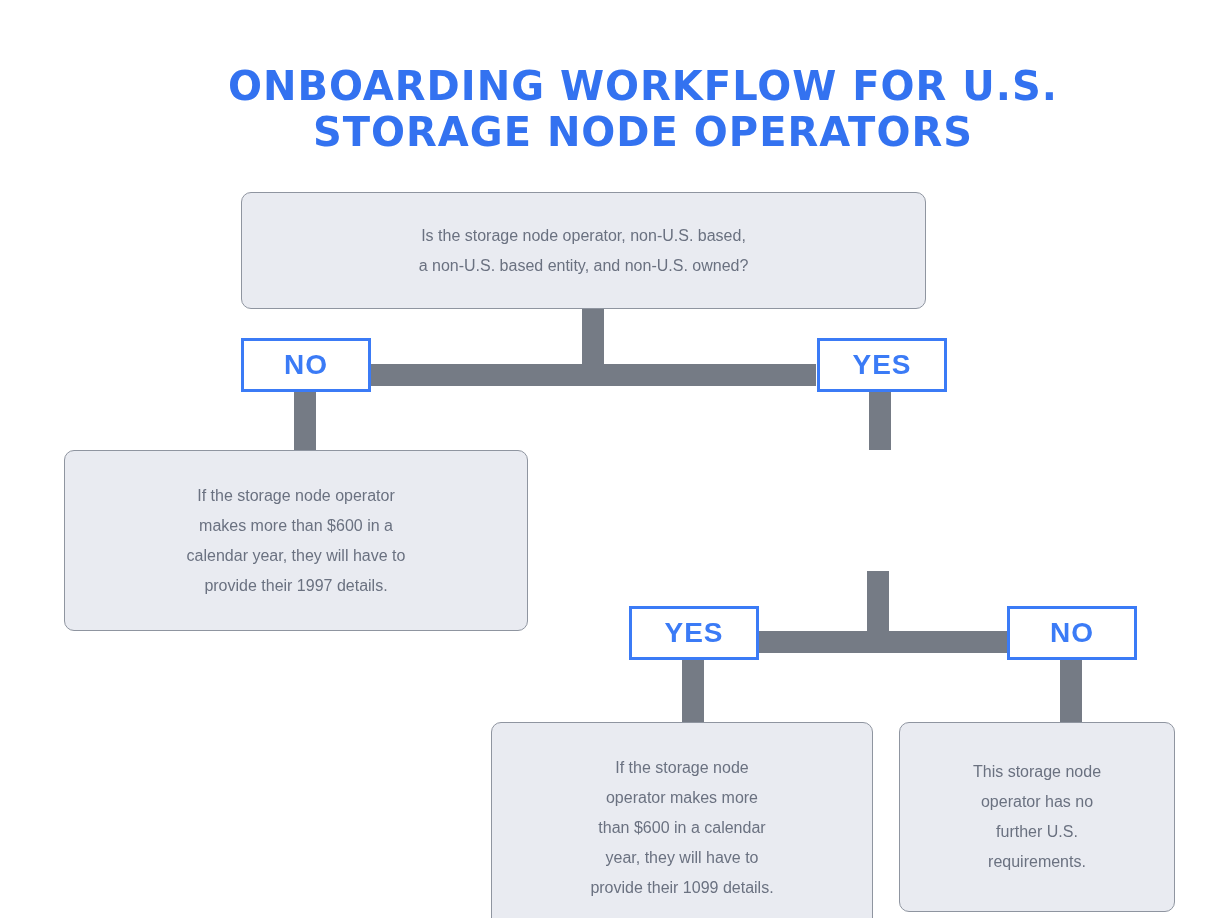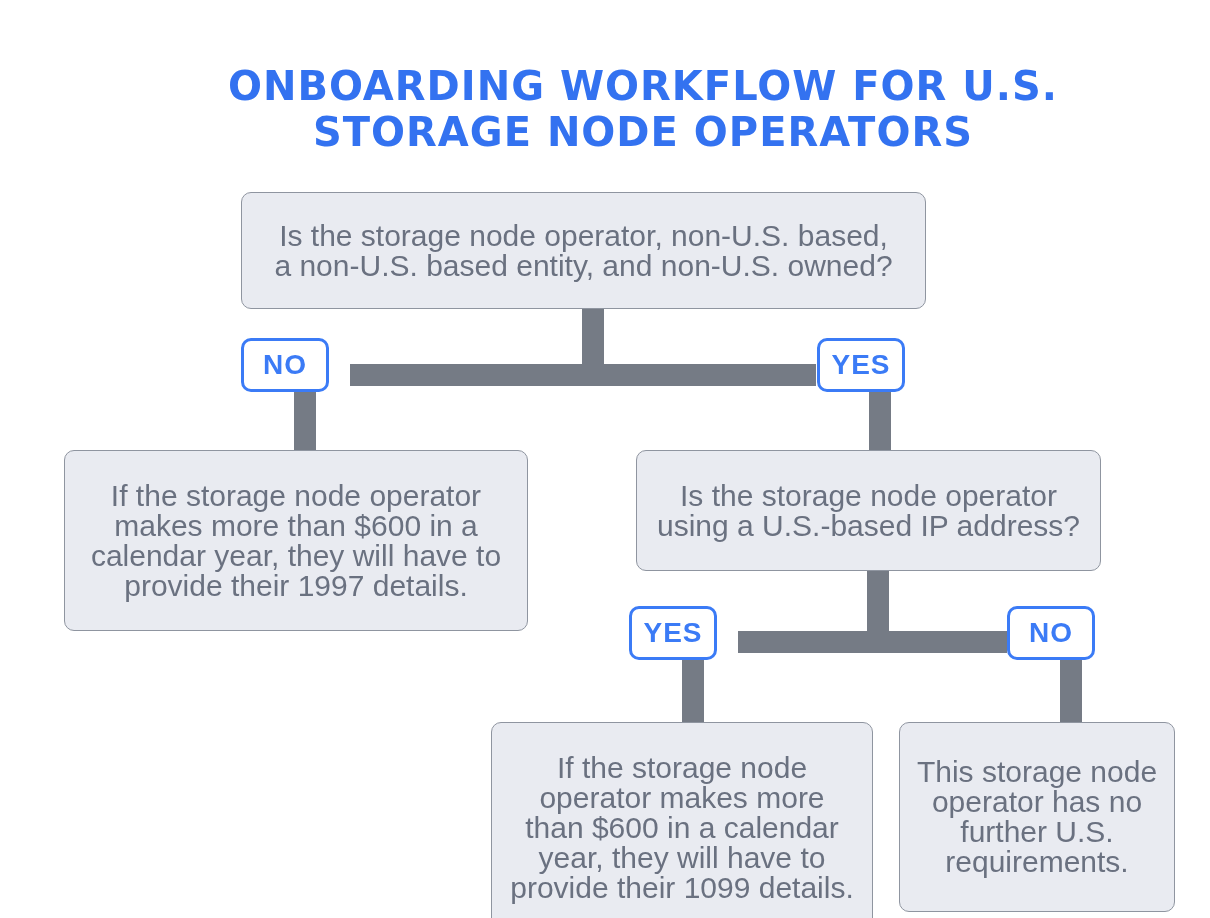--- a/index.html
+++ b/index.html
@@ -33,41 +33,41 @@
     line-height: 46px;
     letter-spacing: 1px;
     white-space: pre-line;
   }
   .qbox {
     position: absolute;
     background: var(--box-fill);
     border: 1.5px solid var(--box-border);
     border-radius: 10px;
     color: var(--box-text);
-    font-size: 30px;
+    font-size: 16px;
     line-height: 30px;
     display: flex;
     align-items: center;
     justify-content: center;
     text-align: center;
     white-space: pre-line;
   }
   .badge {
     position: absolute;
     background: #ffffff;
     border: 3px solid var(--badge-blue);
-    border-radius: 10px;
+    border-radius: 0;
     color: var(--badge-blue);
     font-weight: bold;
     font-size: 28px;
     letter-spacing: 1px;
     display: flex;
     align-items: center;
     justify-content: center;
-    width: 88px;
+    width: 130px;
     height: 54px;
   }
   .line {
     position: absolute;
     background: var(--connector);
   }
   .line.v { width: 2px; }
   .line.h { height: 2px; }
 </style>
 </head>
@@ -89,22 +89,20 @@
   <div class="badge" style="left:779px; top:300px;">YES</div>
 
   <div class="line v" style="left:256px; top:354px; height:58px;"></div>
   <div class="line v" style="left:831px; top:354px; height:58px;"></div>
 
   <div class="qbox" style="left:26px; top:412px; width:464px; height:181px;">If the storage node operator
 makes more than $600 in a
 calendar year, they will have to
 provide their 1997 details.</div>
 
-  <div class="qbox" style="left:598px; top:412px; width:465px; height:121px;">Is the storage node operator
-using a U.S.-based IP address?</div>
 
   <div class="line v" style="left:829px; top:533px; height:61px;"></div>
 
   <div class="line h" style="left:700px; top:593px; width:269px;"></div>
 
   <div class="badge" style="left:591px; top:568px;">YES</div>
   <div class="badge" style="left:969px; top:568px;">NO</div>
 
   <div class="line v" style="left:644px; top:622px; height:62px;"></div>
   <div class="line v" style="left:1022px; top:622px; height:62px;"></div>

